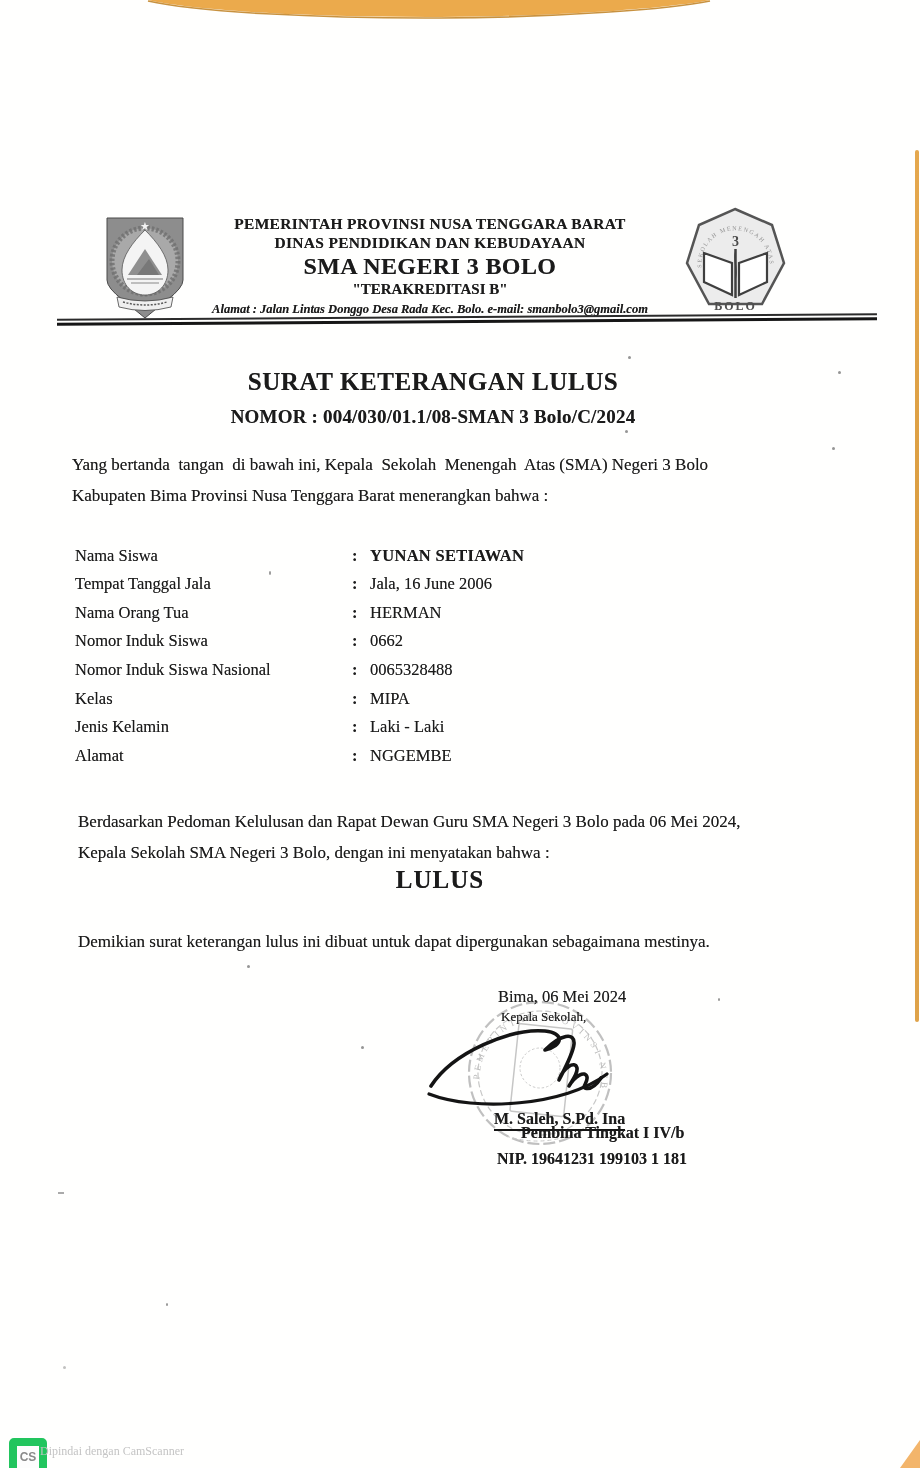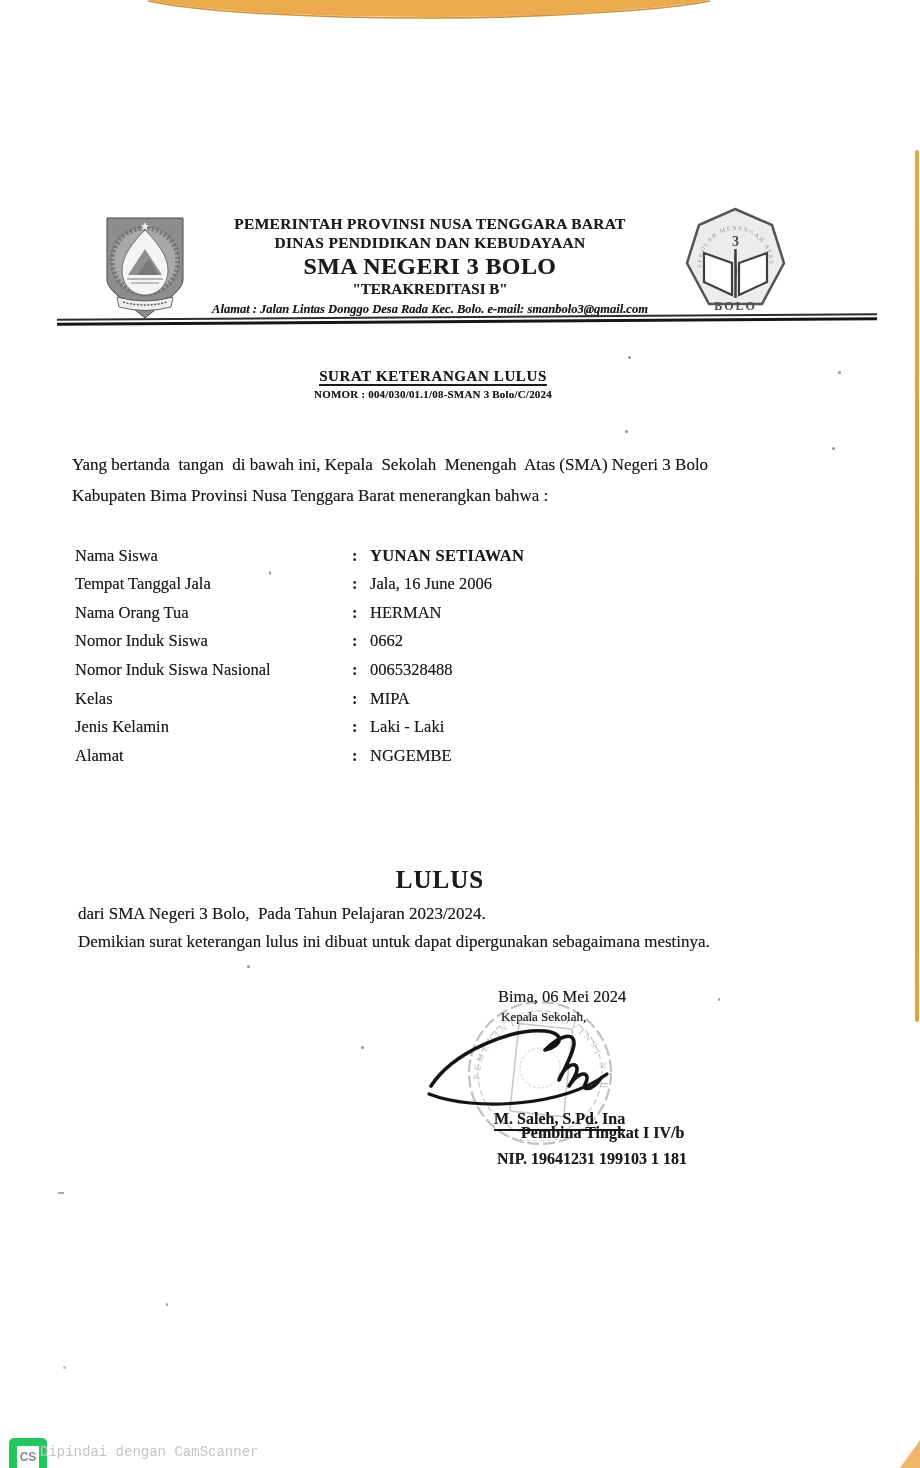--- a/index.html
+++ b/index.html
@@ -12,23 +12,23 @@
   .hdr-center{left:170px;top:214px;width:520px;text-align:center;}
   .hdr-l1,.hdr-l2{font-size:15.5px;font-weight:bold;letter-spacing:.3px;line-height:19px;}
   .hdr-school{font-size:24px;font-weight:bold;line-height:24px;margin-top:2px;letter-spacing:.4px;}
   .hdr-accred{font-size:15px;font-weight:bold;line-height:19px;margin-top:2px;}
   .hdr-addr{font-size:12.5px;font-weight:bold;font-style:italic;margin-top:3px;}
   .rule{left:57px;top:316px;width:820px;transform:rotate(-0.4deg);}
   .rule-thin{border-top:2px solid #2b2b2b;height:2px;}
   .rule-thick{border-top:3px solid #161616;}
   
   .title-wrap{left:0;top:368px;width:866px;text-align:center;}
-  .title-h{font-size:15px;font-weight:bold;letter-spacing:.6px;
-           text-decoration:underline;text-decoration-thickness:2px;text-underline-offset:3px;}
-  .title-n{font-size:11px;font-weight:bold;margin-top:3px;letter-spacing:.2px;}
+  .title-h{font-size:25px;font-weight:bold;letter-spacing:.6px;
+           text-decoration-thickness:2px;text-underline-offset:3px;}
+  .title-n{font-size:19px;font-weight:bold;margin-top:10px;letter-spacing:.2px;}
   
   .intro{left:72px;top:449px;width:800px;font-size:17px;line-height:31px;}
   .fields{left:0;top:537px;width:920px;}
   .frow{display:flex;height:28.6px;padding-left:75px;font-size:16.5px;align-items:flex-end;}
   .flabel{width:277px;}
   .fcolon{width:18px;font-weight:bold;}
   .fvalue{}
   .fvalue.bold{font-weight:bold;letter-spacing:.3px;}
   .stmt{left:78px;top:806px;width:790px;font-size:17px;line-height:31px;}
   .verdict-wrap{left:0;top:866px;width:880px;text-align:center;}
@@ -49,22 +49,22 @@
   .strip{left:915px;top:150px;width:4px;height:872px;border-radius:2px;
          background:linear-gradient(#e5a84e,#d79a3d 60%,#dfa34a);}
   .wedge{right:0;bottom:0;width:0;height:0;border-left:20px solid transparent;
          border-bottom:28px solid #f3b56b;}
   .speck{width:3px;height:3px;border-radius:50%;background:#4e4e4e;opacity:.6;}
   .dash{width:6px;height:2px;background:#555;opacity:.5;}
   
   .cs-badge{left:9px;top:1438px;width:22px;height:22px;border:8px solid #22c55e;border-radius:5px;
             color:#8a8a8a;font-family:"Liberation Sans","DejaVu Sans",sans-serif;font-size:12px;
             font-weight:bold;display:flex;align-items:center;justify-content:center;background:#fdfdfd;}
-  .cs-text{left:40px;top:1444px;color:#c4c4c4;font-family:Liberation Mono, monospace;
-           font-size:14px;}
+  .cs-text{left:40px;top:1444px;color:#c4c4c4;font-family:Liberation Serif, serif;
+           font-size:12px;}
 </style>
 </head>
 <body>
 
 <div class="page">
 
   <svg class="abs band" width="920" height="26" viewBox="0 0 920 26">
     <path d="M148,0 L710,0 C672,8 560,16.5 440,17 C318,17.5 196,11 148,0 Z" fill="#ebaa4c"></path>
     <path d="M148,1 C196,12 318,18.5 440,18 C560,17.5 672,9 710,1" fill="none" stroke="#c2862b" stroke-width="1.6" opacity="0.9"></path>
   </svg>
@@ -160,24 +160,27 @@
       <span class="fcolon">:</span>
       <span class="fvalue">Laki - Laki</span>
     </div>
     <div class="frow">
       <span class="flabel">Alamat</span>
       <span class="fcolon">:</span>
       <span class="fvalue">NGGEMBE</span>
     </div>
   </div>
 
+  <div class="abs stmt ink">
+    <span style="display:block">Berdasarkan Pedoman Kelulusan dan Rapat Dewan Guru SMA Negeri 3 Bolo pada 06 Mei 2024,</span>
+    <span style="display:block">Kepala Sekolah SMA Negeri 3 Bolo, dengan ini menyatakan bahwa :</span>
+  </div>
   <div class="abs verdict-wrap ink">
     <span class="verdict">LULUS</span>
   </div>
-  <div class="abs stmt3 ink pre">dari SMA Negeri 3 Bolo,  Pada Tahun Pelajaran 2023/2024.</div>
   <div class="abs stmt4 ink">Demikian surat keterangan lulus ini dibuat untuk dapat dipergunakan sebagaimana mestinya.</div>
 
   <div class="abs sig-date ink">Bima, 06 Mei 2024</div>
   <div class="abs sig-role ink">Kepala Sekolah,</div>
 
   <svg class="abs stamp" width="185" height="170" viewBox="0 0 185 170">
     <defs>
       <path id="stampRing" d="M32,100 A61,61 0 1 1 153,100"></path>
     </defs>
     <g opacity="0.55">

